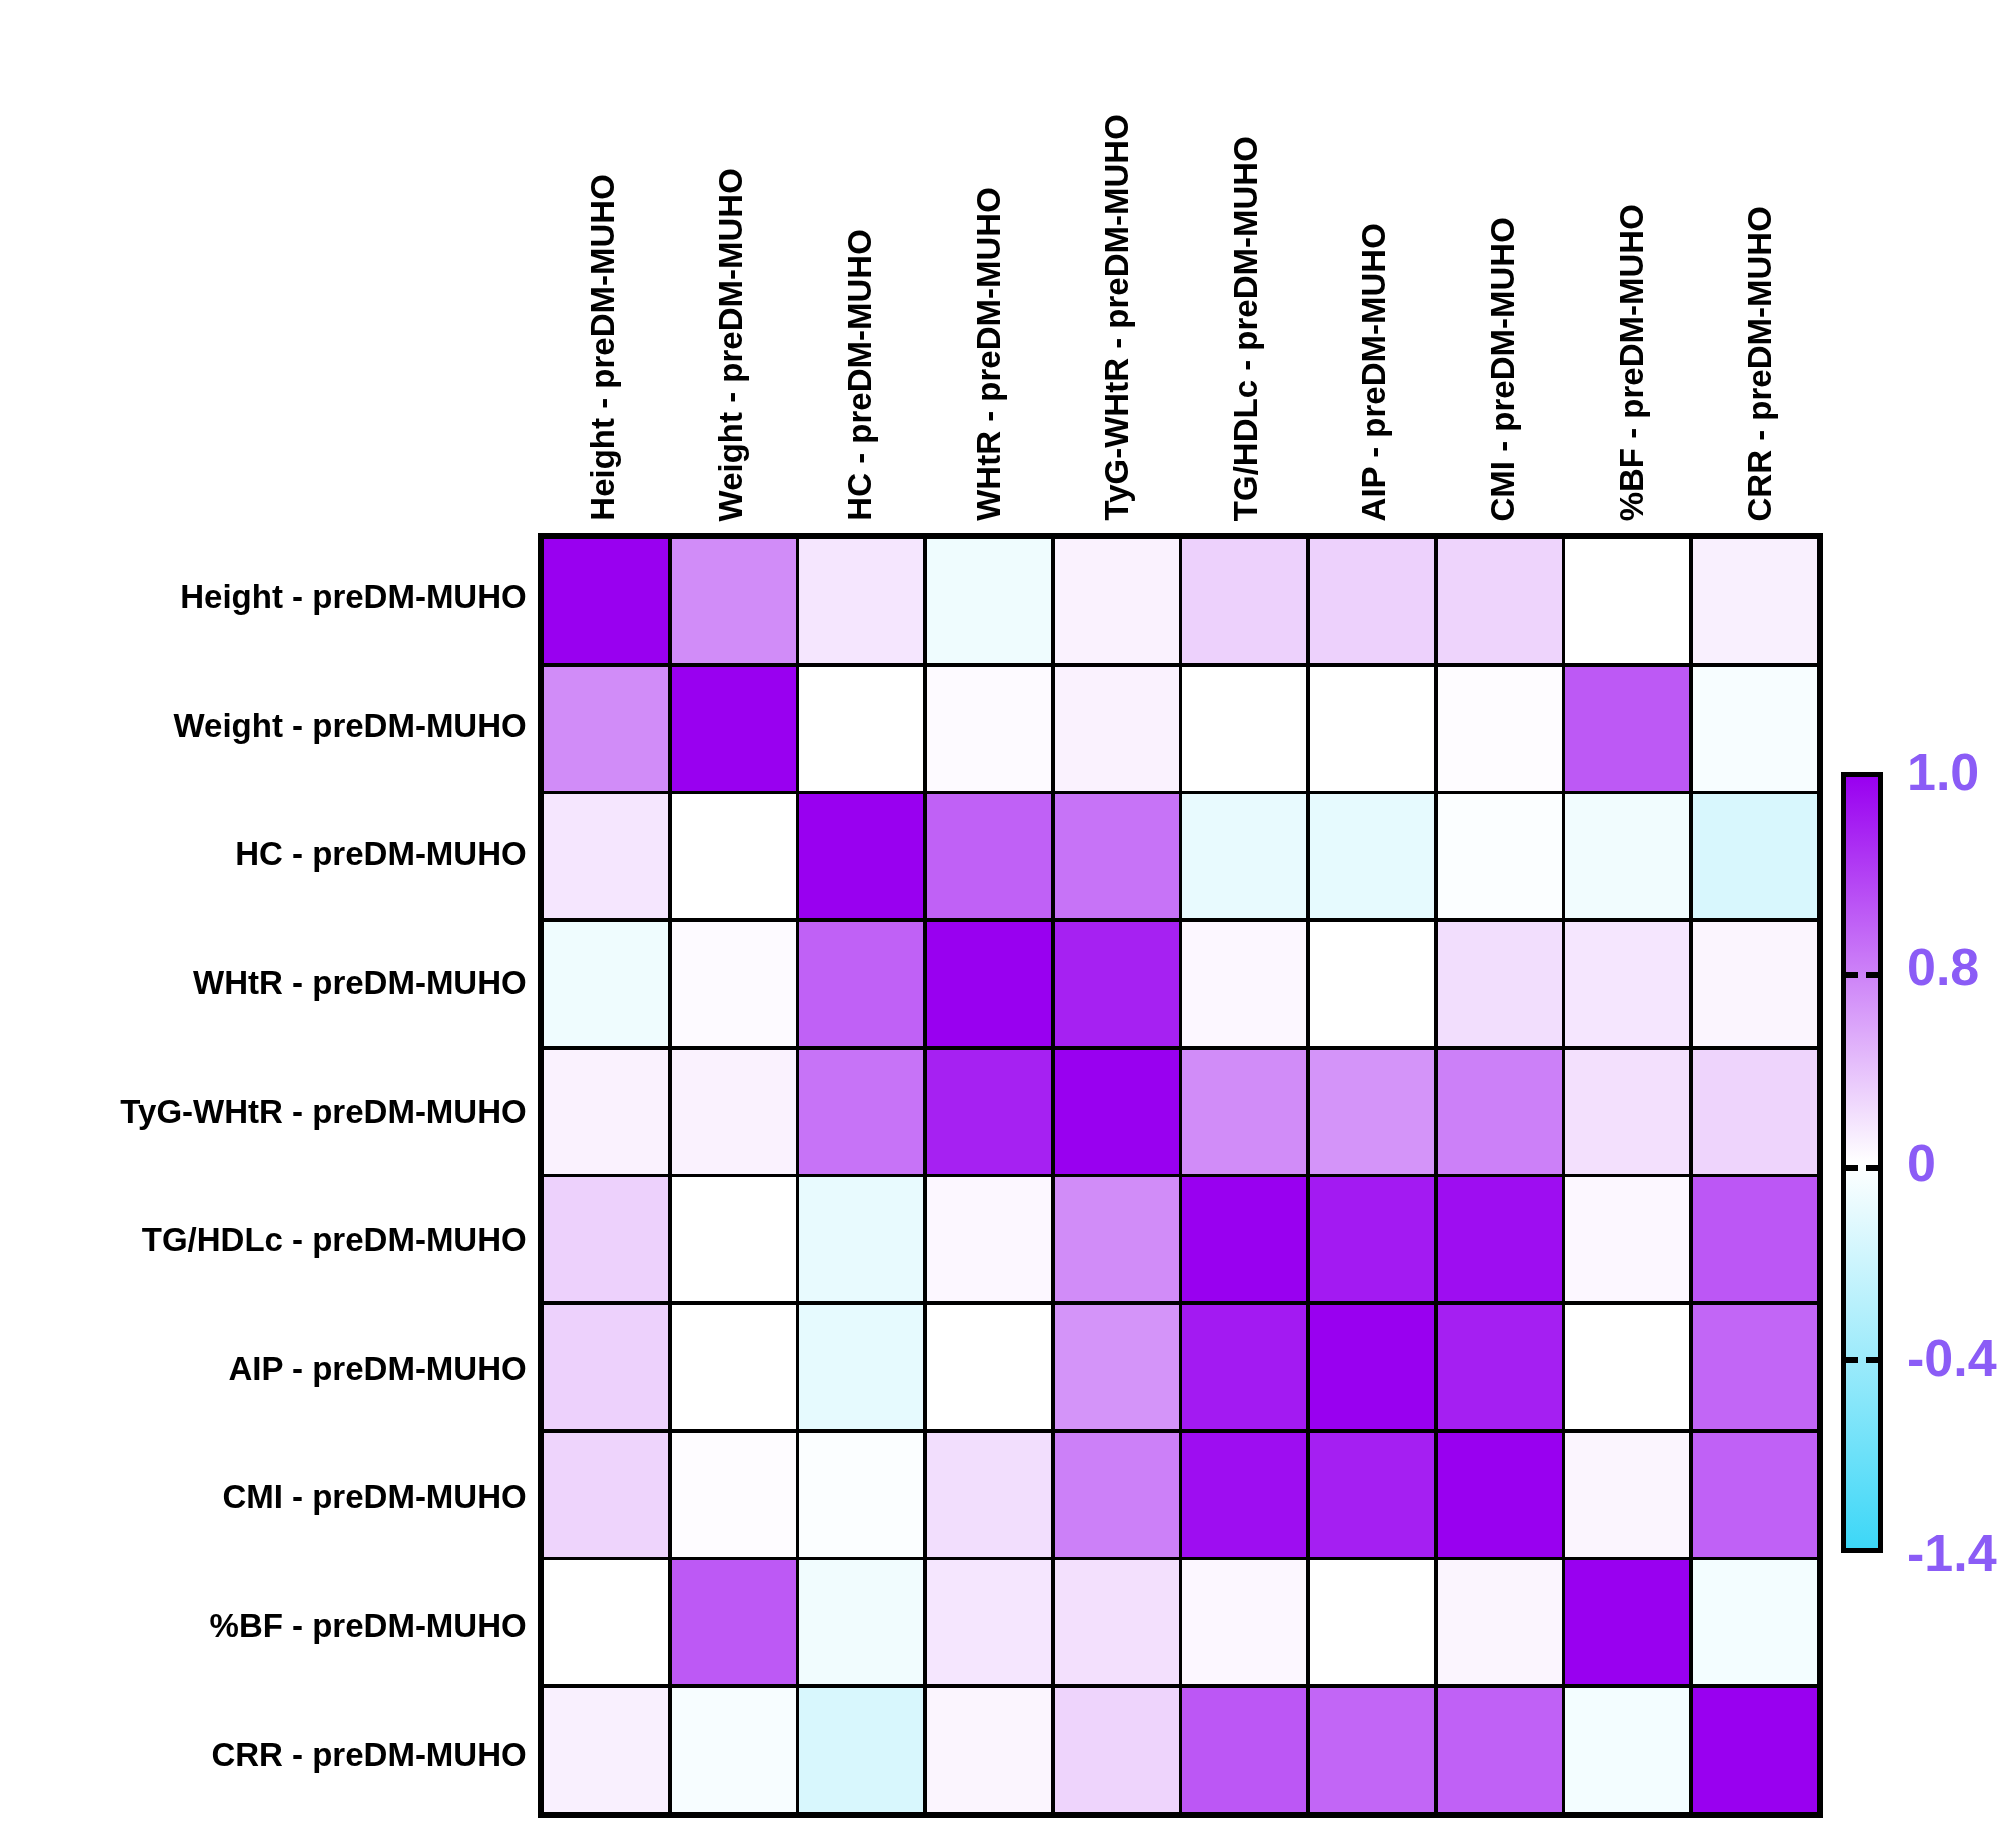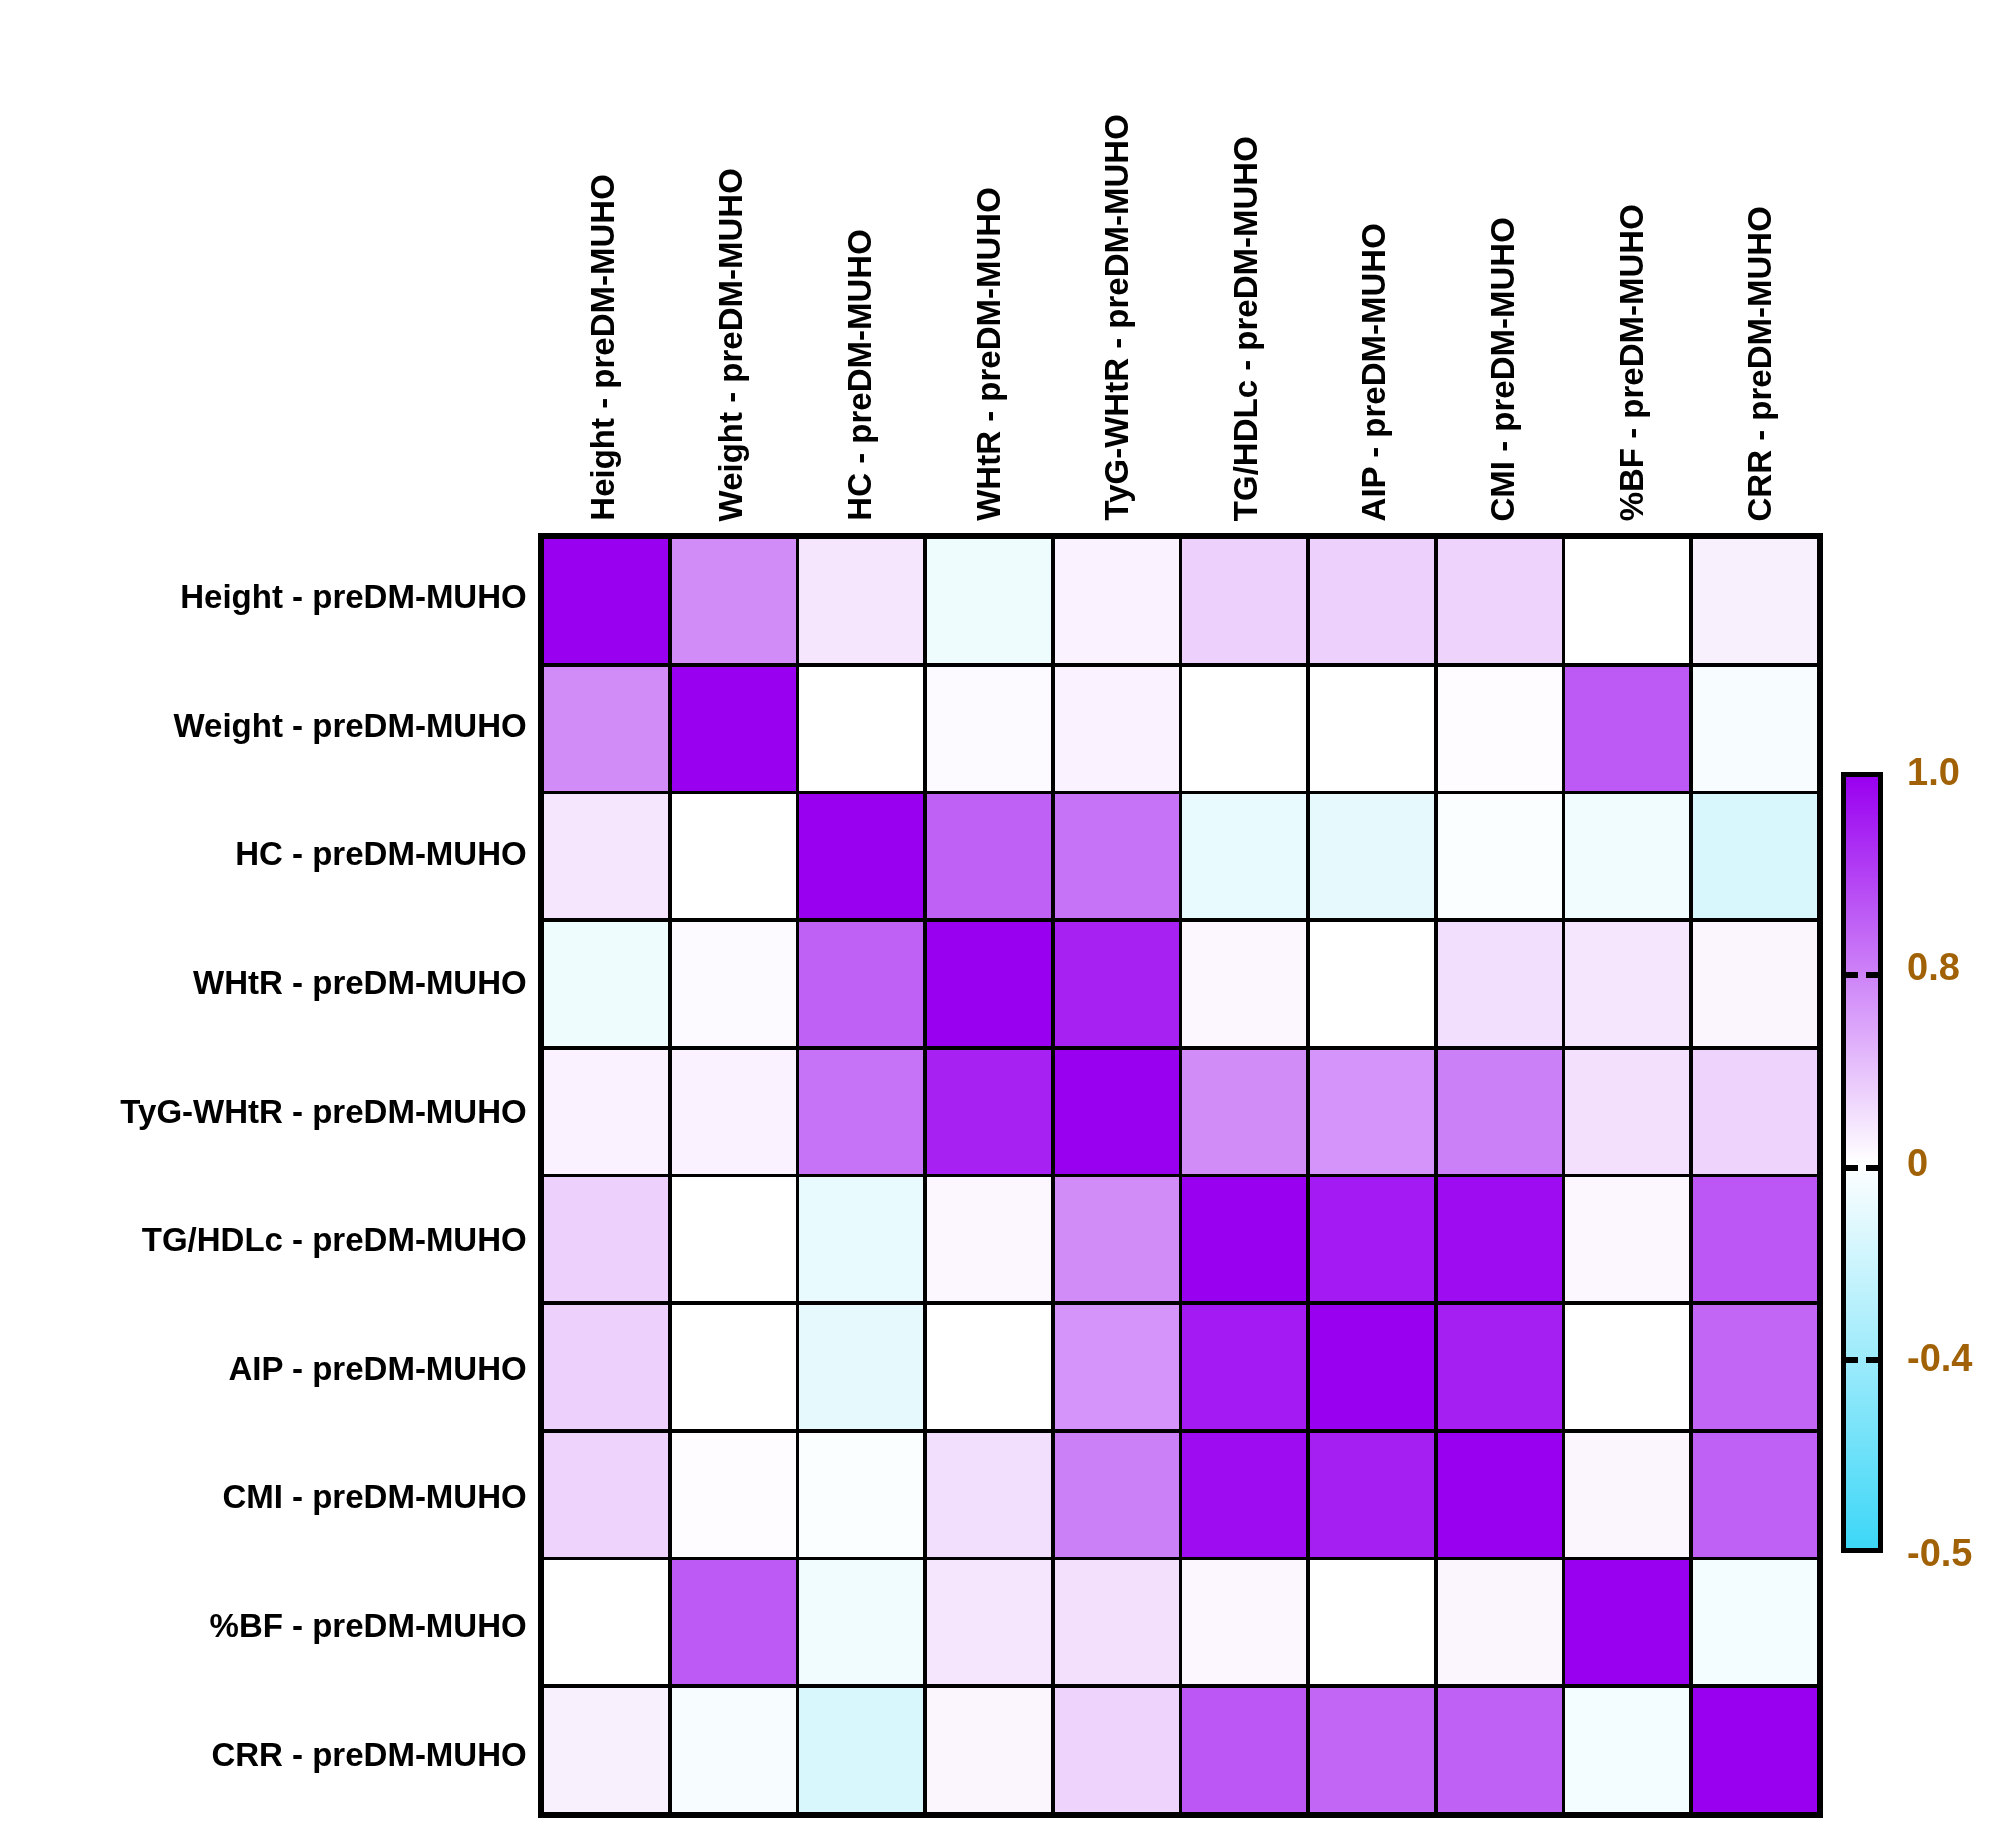--- a/index.html
+++ b/index.html
@@ -93,23 +93,23 @@
     height: 5.8px;
     width: 11.6px;
     background: #000000;
   }
   .cb-notch.left  { left: 0; }
   .cb-notch.right { right: 0; }
   .cb-tick-label {
     position: absolute;
     left: 1907px;
     transform: translateY(-50%);
-    font-size: 38px;
+    font-size: 52px;
     font-weight: 600;
-    color: #a16207;
+    color: #8b5cf6;
     white-space: nowrap;
   }
 </style>
 </head>
 <body>
 
 <div class="figure">
   <div class="col-headers" id="colHeaders">
       <div class="col-header">Height - preDM-MUHO</div>
       <div class="col-header">Weight - preDM-MUHO</div>
@@ -243,16 +243,16 @@
       <div class="cb-notch left" style="top: 388px;"></div>
       <div class="cb-notch right" style="top: 388px;"></div>
       <div class="cb-notch left" style="top: 580px;"></div>
       <div class="cb-notch right" style="top: 580px;"></div>
     </div>
   <div id="colorbarLabels">
       <div class="cb-tick-label" style="top: 772px;">1.0</div>
       <div class="cb-tick-label" style="top: 967px;">0.8</div>
       <div class="cb-tick-label" style="top: 1163px;">0</div>
       <div class="cb-tick-label" style="top: 1358px;">-0.4</div>
-      <div class="cb-tick-label" style="top: 1553px;">-0.5</div>
+      <div class="cb-tick-label" style="top: 1553px;">-1.4</div>
     </div>
 </div>
 
 
 </body></html>

